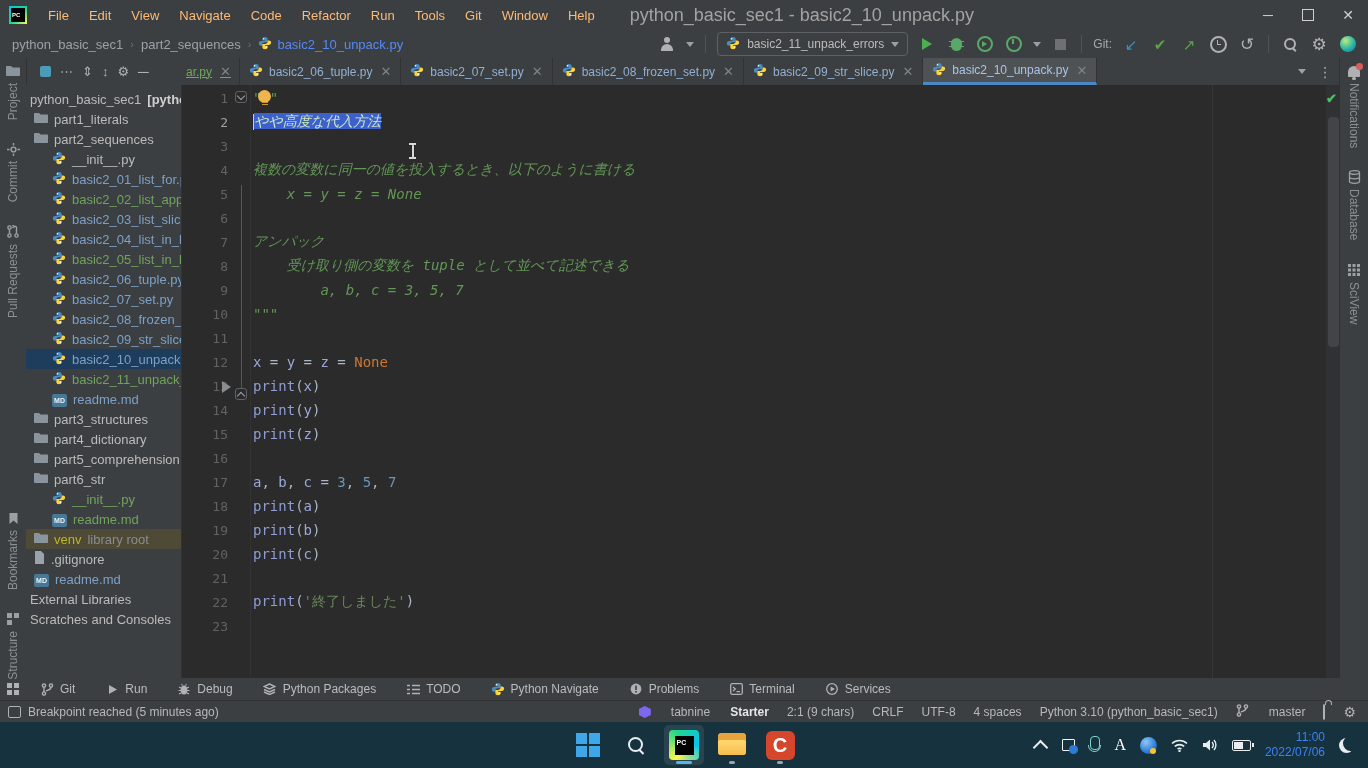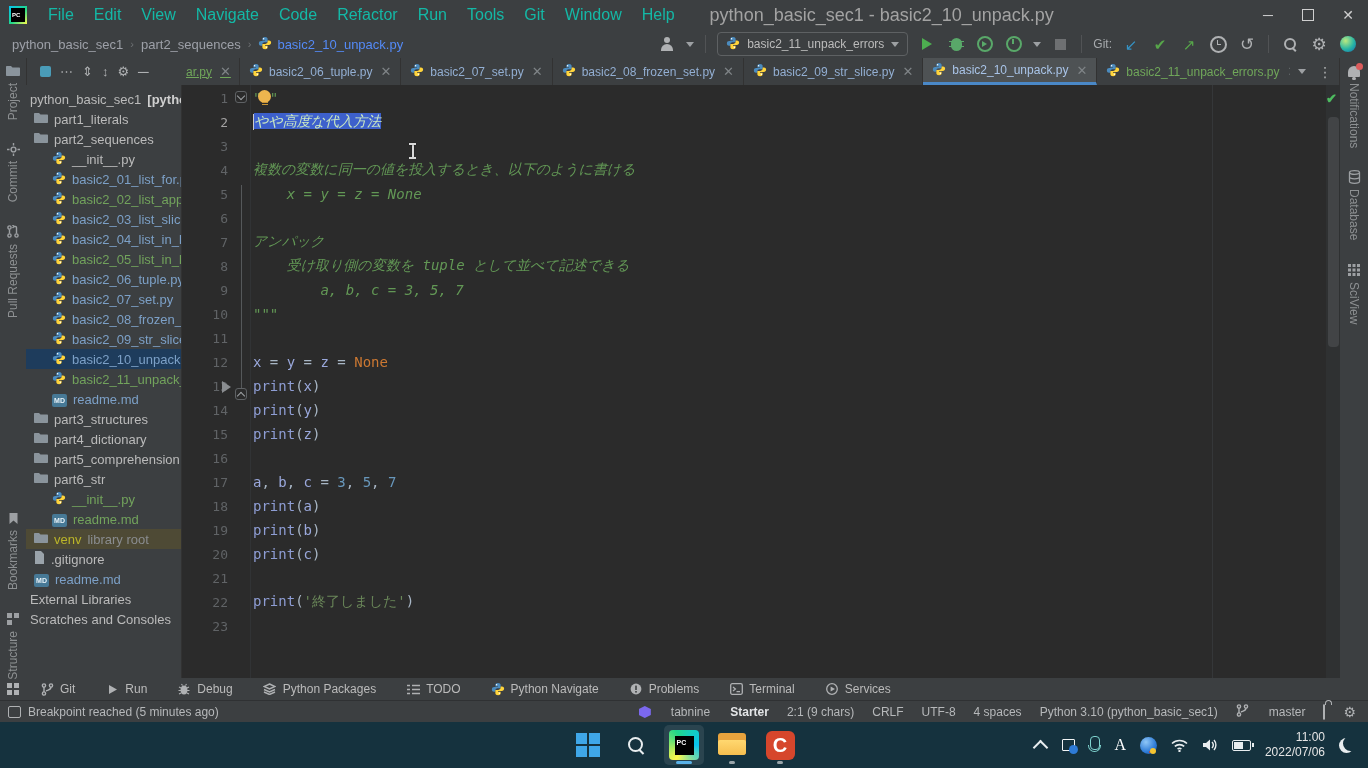--- a/index.html
+++ b/index.html
@@ -9,21 +9,21 @@
   .noselect{user-select:none;}
 
   
   #titlebar{position:absolute;left:0;top:0;right:0;height:30px;display:flex;align-items:center;
     background:#3C3F41;border-bottom:1px solid #2f3133;}
   #pc-logo{width:18px;height:18px;margin:0 12px 0 9px;background:linear-gradient(135deg,#07C3F2,#21D789 55%,#FCF84A);
     display:flex;align-items:center;justify-content:center;flex:none;}
   #pc-logo i{width:14px;height:14px;background:#000;color:#fff;font:bold 6px/14px "Liberation Sans",sans-serif;
     font-style:normal;text-align:left;padding-left:1px;box-sizing:border-box;}
   #menubar{display:flex;gap:2px;}
-  .menu-item{padding:3px 9px;font-size:16px;color:#14b8a6;border-radius:3px;}
+  .menu-item{padding:3px 9px;font-size:13px;color:#fdba74;border-radius:3px;}
   #win-title{margin-left:26px;font-size:18px;color:#a3a3a3;}
   #win-controls{margin-left:auto;display:flex;height:30px;}
   .win-btn{width:40px;display:flex;align-items:center;justify-content:center;color:#CFCFCF;font-size:14px;}
   .win-max{width:10px;height:10px;border:1px solid #CFCFCF;display:block;}
 
   
   #toolbar{position:absolute;left:0;top:30px;right:0;height:28px;display:flex;align-items:center;background:#3C3F41;}
   #breadcrumbs{display:flex;align-items:center;gap:7px;padding-left:12px;font-size:13px;}
   .crumb{color:#9DA0A8;}
   .crumb-sep{color:#6E7173;font-size:11px;}
@@ -175,21 +175,21 @@
   .camtasia-ic{width:29px;height:29px;background:#D6462C;border-radius:6px;color:#fff;font:bold 20px/29px "Liberation Sans",sans-serif;text-align:center;}
   #tb-right{position:absolute;right:0;top:0;height:46px;display:flex;align-items:center;gap:14px;padding-right:14px;}
   .tray-ic{color:#E8EDEF;display:flex;align-items:center;justify-content:center;}
   .tray-chev{width:9px;height:9px;border-left:2px solid #E8EDEF;border-top:2px solid #E8EDEF;transform:rotate(45deg);margin-top:4px;}
   .tray-A{font:16px "Liberation Serif",serif;color:#FFFFFF;}
   .tray-sphere{width:17px;height:17px;border-radius:50%;background:radial-gradient(circle at 35% 30%,#8FC7F7,#2E7BD6 60%,#134F9E);position:relative;}
   .tray-sphere::after{content:"";position:absolute;right:1px;bottom:0;width:6px;height:6px;border-radius:50%;background:#F4C531;box-shadow:-3px 1px 0 -2px #D6462C;}
   .battery{width:17px;height:9px;border:1.5px solid #E8EDEF;border-radius:2px;position:relative;}
   .battery::after{content:"";position:absolute;right:-4px;top:2px;width:2px;height:4px;background:#E8EDEF;}
   .battery i{position:absolute;left:1px;top:1px;bottom:1px;width:9px;background:#E8EDEF;}
-  #tb-clock{color:#e5e5e5;font-size:12px;text-align:right;line-height:1.25;}
+  #tb-clock{color:#3b82f6;font-size:12px;text-align:right;line-height:1.25;}
   .moon{width:15px;height:15px;border-radius:50%;box-shadow:inset 4px -2px 0 0 #E8EDEF;}
   .dropbox-ic{width:16px;height:14px;position:relative;}
   .dropbox-ic::before{content:"";position:absolute;left:2px;top:1px;width:11px;height:10px;border:1.5px solid #F2F5F6;border-radius:1px;}
   .dropbox-ic::after{content:"";position:absolute;right:-2px;bottom:-2px;width:9px;height:9px;border-radius:50%;background:#2E7BD6;}
   .mic-ic{width:8px;height:12px;border:1.5px solid #7FD4CF;border-radius:4px;position:relative;margin-bottom:4px;}
   .mic-ic::after{content:"";position:absolute;left:-3px;top:8px;width:11px;height:6px;border:1.5px solid #7FD4CF;border-top:none;border-radius:0 0 7px 7px;}
 </style>
 </head>
 <body>
 
@@ -345,30 +345,20 @@
           <span class="close">✕</span>
         </div>
         <div class="tab blue active">
           <span><svg viewBox="0 0 16 16" width="14" height="14">
               <path fill="#4B8BBE" d="M7.9 1C6 1 5 1.9 5 3.2V5h3v.8H3.7C2.1 5.8 1 6.8 1 8.5 1 10.2 2.1 11 3.4 11H5V9.3C5 7.9 6.2 7 7.6 7H11V3.2C11 1.9 9.8 1 7.9 1z"></path>
               <circle cx="6.4" cy="3.1" r=".8" fill="#fff"></circle>
               <path fill="#FFD43B" d="M8.1 15c1.9 0 2.9-.9 2.9-2.2V11H8v-.8h4.3c1.6 0 2.7-1 2.7-2.7 0-1.7-1.1-2.5-2.4-2.5H11v1.7C11 8.1 9.8 9 8.4 9H5v3.8C5 14.1 6.2 15 8.1 15z"></path>
               <circle cx="9.6" cy="12.9" r=".8" fill="#fff"></circle>
             </svg></span>
           <span>basic2_10_unpack.py</span>
-          <span class="close">✕</span>
-        </div>
-        <div class="tab green">
-          <span><svg viewBox="0 0 16 16" width="14" height="14">
-              <path fill="#4B8BBE" d="M7.9 1C6 1 5 1.9 5 3.2V5h3v.8H3.7C2.1 5.8 1 6.8 1 8.5 1 10.2 2.1 11 3.4 11H5V9.3C5 7.9 6.2 7 7.6 7H11V3.2C11 1.9 9.8 1 7.9 1z"></path>
-              <circle cx="6.4" cy="3.1" r=".8" fill="#fff"></circle>
-              <path fill="#FFD43B" d="M8.1 15c1.9 0 2.9-.9 2.9-2.2V11H8v-.8h4.3c1.6 0 2.7-1 2.7-2.7 0-1.7-1.1-2.5-2.4-2.5H11v1.7C11 8.1 9.8 9 8.4 9H5v3.8C5 14.1 6.2 15 8.1 15z"></path>
-              <circle cx="9.6" cy="12.9" r=".8" fill="#fff"></circle>
-            </svg></span>
-          <span>basic2_11_unpack_errors.py</span>
           <span class="close">✕</span>
         </div>
       </div>
     <div id="tab-overflow">
       <span class="chev-down"></span>
       <span class="kebab">⋮</span>
     </div>
   </div>
 
   <div id="stripe-left" class="stripe">

